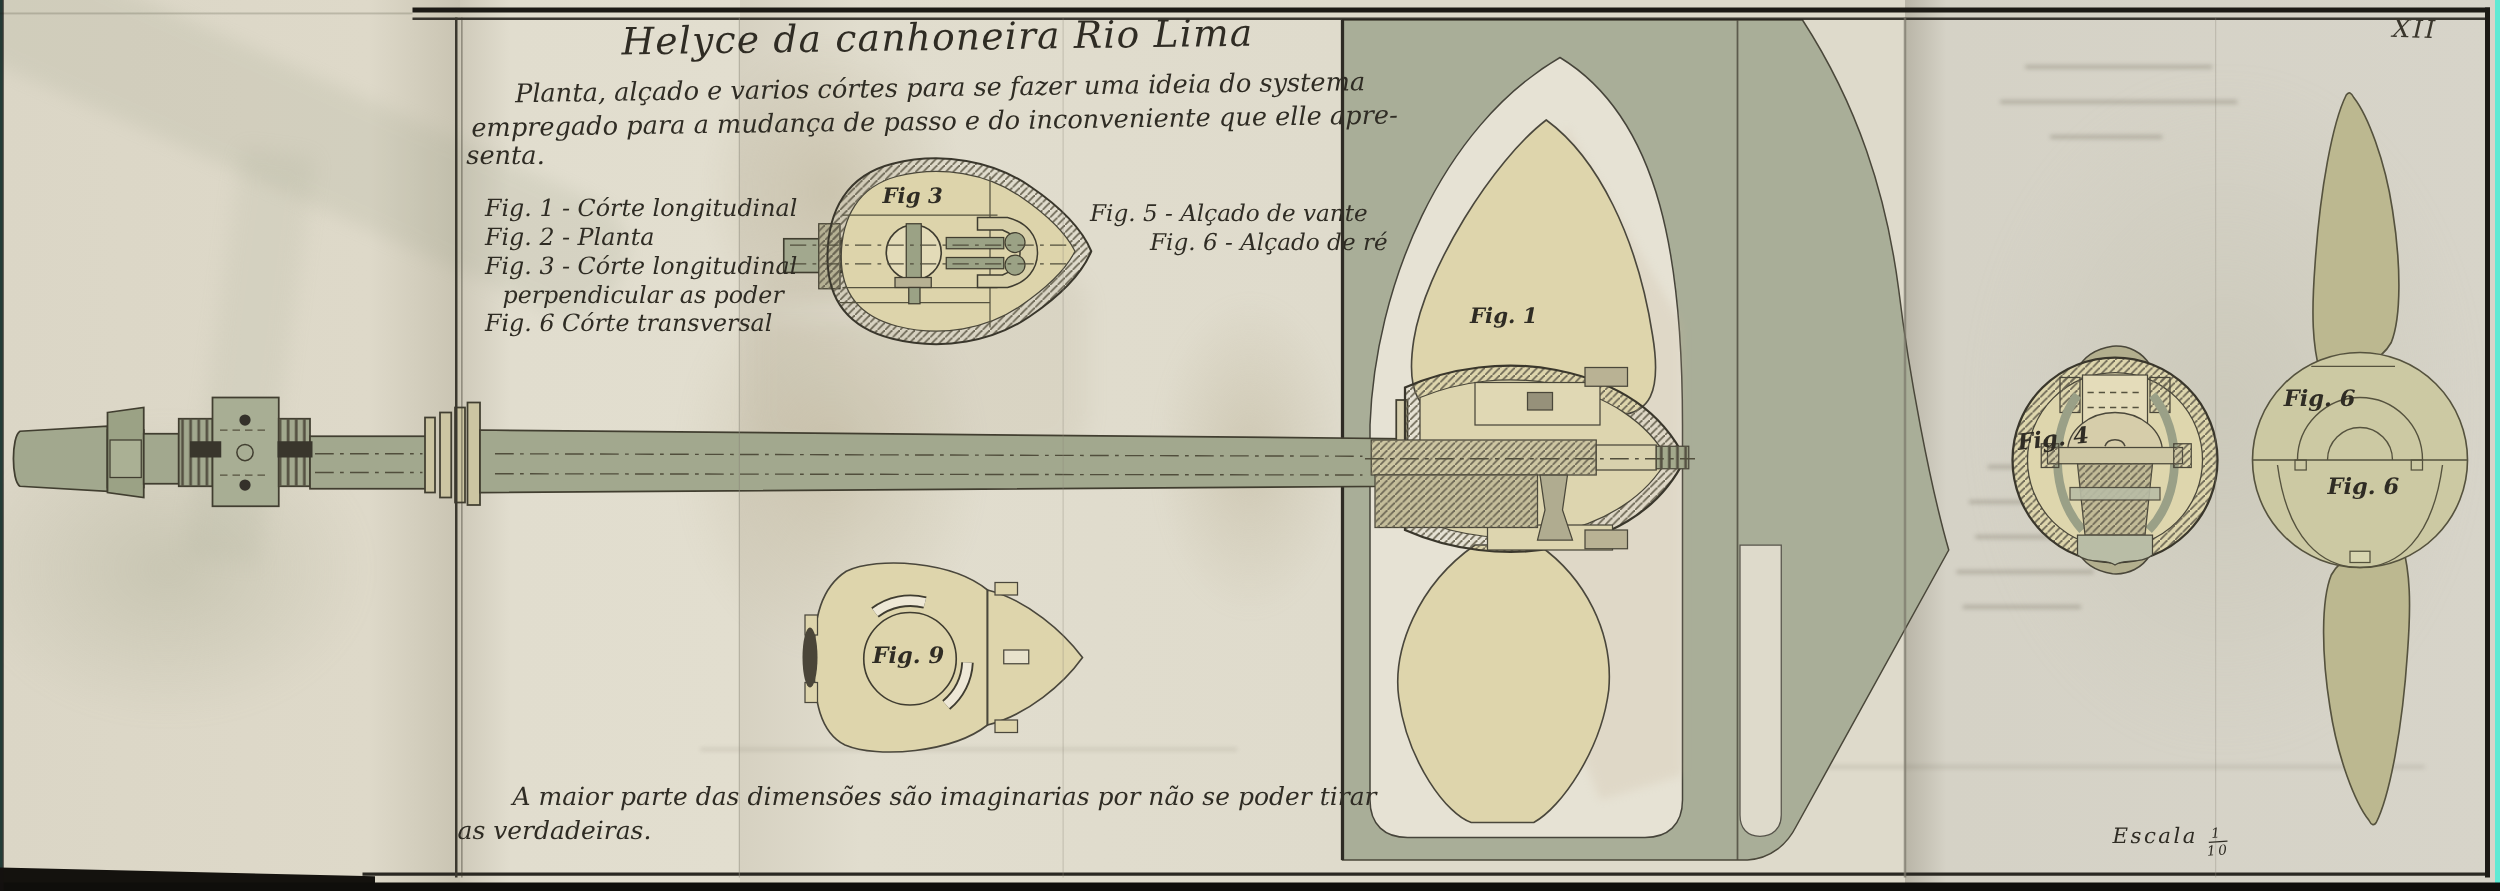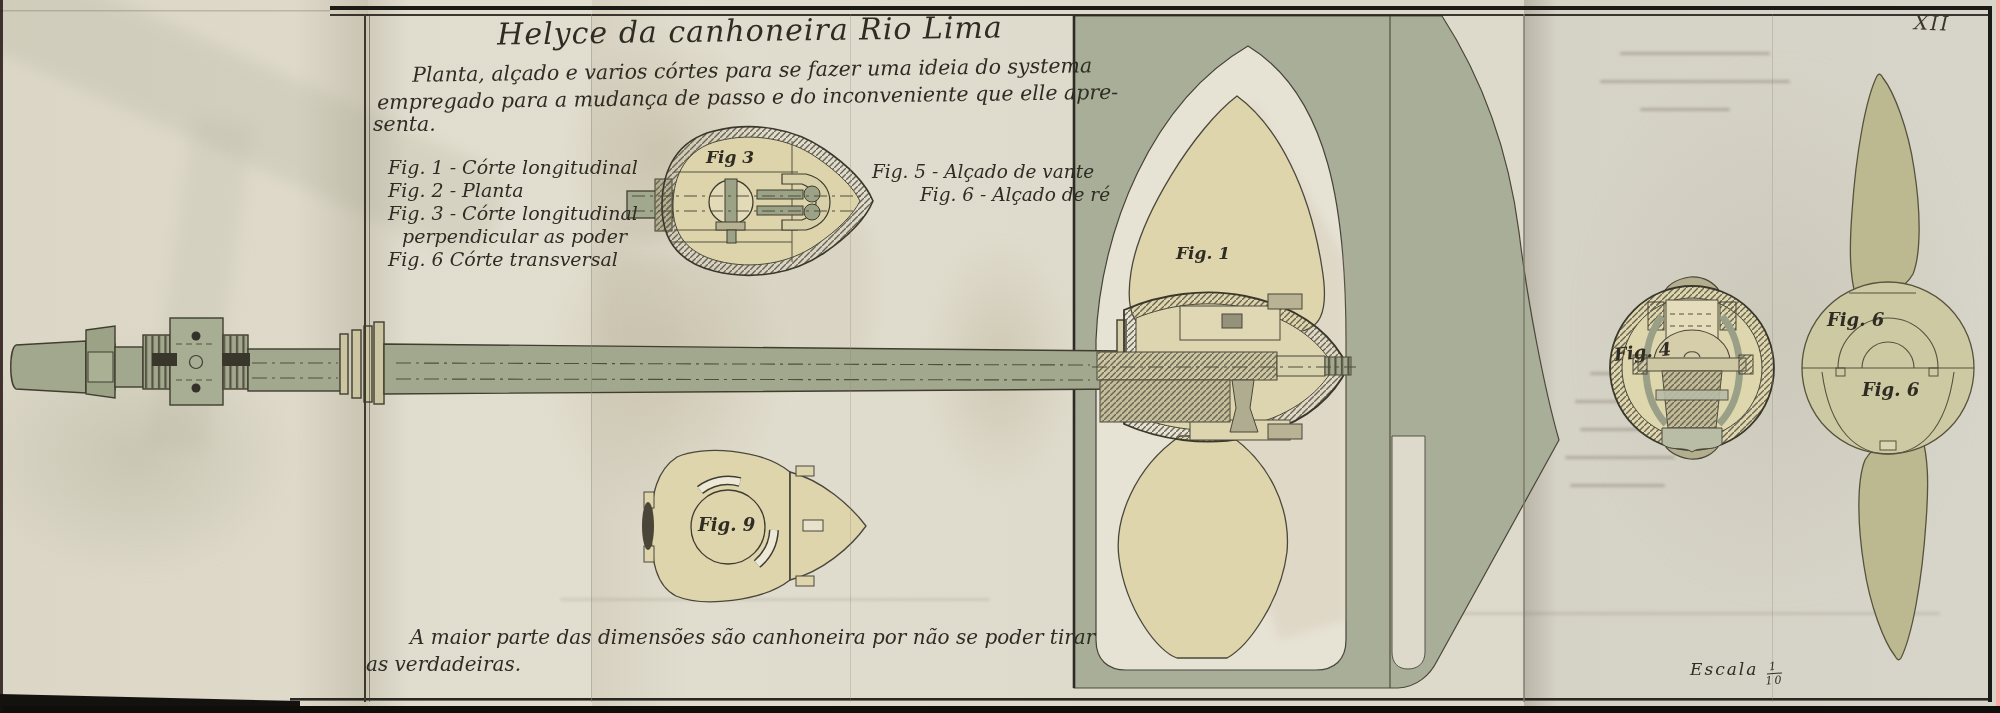--- a/index.html
+++ b/index.html
@@ -1,16 +1,16 @@
 <!DOCTYPE html>
 <html><head>
 <meta charset="utf-8">
 <style>
   html,body{margin:0;padding:0;background:#0f0d0a;}
-  #scene{position:relative;width:2000px;height:713px;overflow:hidden;background:#fca5a5;
+  #scene{position:relative;width:2000px;height:713px;overflow:hidden;background:#5eead4;
          font-family:"DejaVu Serif","Liberation Serif",serif;}
   .panel{position:absolute;top:0;height:713px;}
   .txt{position:absolute;white-space:nowrap;font-style:italic;color:#2f2c24;}
   .ghost{position:absolute;pointer-events:none;}
   .crease{position:absolute;top:14px;height:688px;width:2px;}
   .gline{position:absolute;height:3px;border-radius:2px;background:rgba(100,94,78,.32);filter:blur(1.6px);}
   svg{position:absolute;left:0;top:0;}
   .frac{display:inline-flex;flex-direction:column;align-items:center;line-height:1;margin-left:7px;transform:translateY(2px) rotate(-4deg);}
   .frac .num{font-size:11px;font-style:italic;padding:0 3px 1px 3px;border-bottom:1.4px solid #2f2c24;}
   .frac .den{font-size:11px;font-style:italic;padding-top:1px;}
@@ -255,21 +255,21 @@
   <div class="txt" style="left:872px;top:161px;font-size:18.5px;">Fig. 5 - Alçado de vante</div>
   <div class="txt" style="left:920px;top:184px;font-size:18.5px;">Fig. 6 - Alçado de ré</div>
 
   <div class="txt" style="left:706px;top:147px;font-size:17px;font-weight:bold;">Fig 3</div>
   <div class="txt" style="left:698px;top:514px;font-size:18px;font-weight:bold;">Fig. 9</div>
   <div class="txt" style="left:1176px;top:243px;font-size:17px;font-weight:bold;">Fig. 1</div>
   <div class="txt" style="left:1614px;top:341px;font-size:18px;font-weight:bold;transform:rotate(-6deg);">Fig. 4</div>
   <div class="txt" style="left:1827px;top:309px;font-size:18px;font-weight:bold;">Fig. 6</div>
   <div class="txt" style="left:1862px;top:379px;font-size:18px;font-weight:bold;">Fig. 6</div>
 
-  <div class="txt" style="left:410px;top:625px;font-size:20px;">A maior parte das dimensões são canhoneira por não se poder tirar</div>
+  <div class="txt" style="left:410px;top:625px;font-size:20px;">A maior parte das dimensões são imaginarias por não se poder tirar</div>
   <div class="txt" style="left:366px;top:652px;font-size:20px;">as verdadeiras.</div>
 
   <div class="txt" style="left:1690px;top:659px;font-size:17px;letter-spacing:2px;display:flex;align-items:flex-start;">
     <span>Escala</span>
     <span class="frac">
       <span class="num">1</span>
       <span class="den">10</span>
     </span>
   </div>
 

